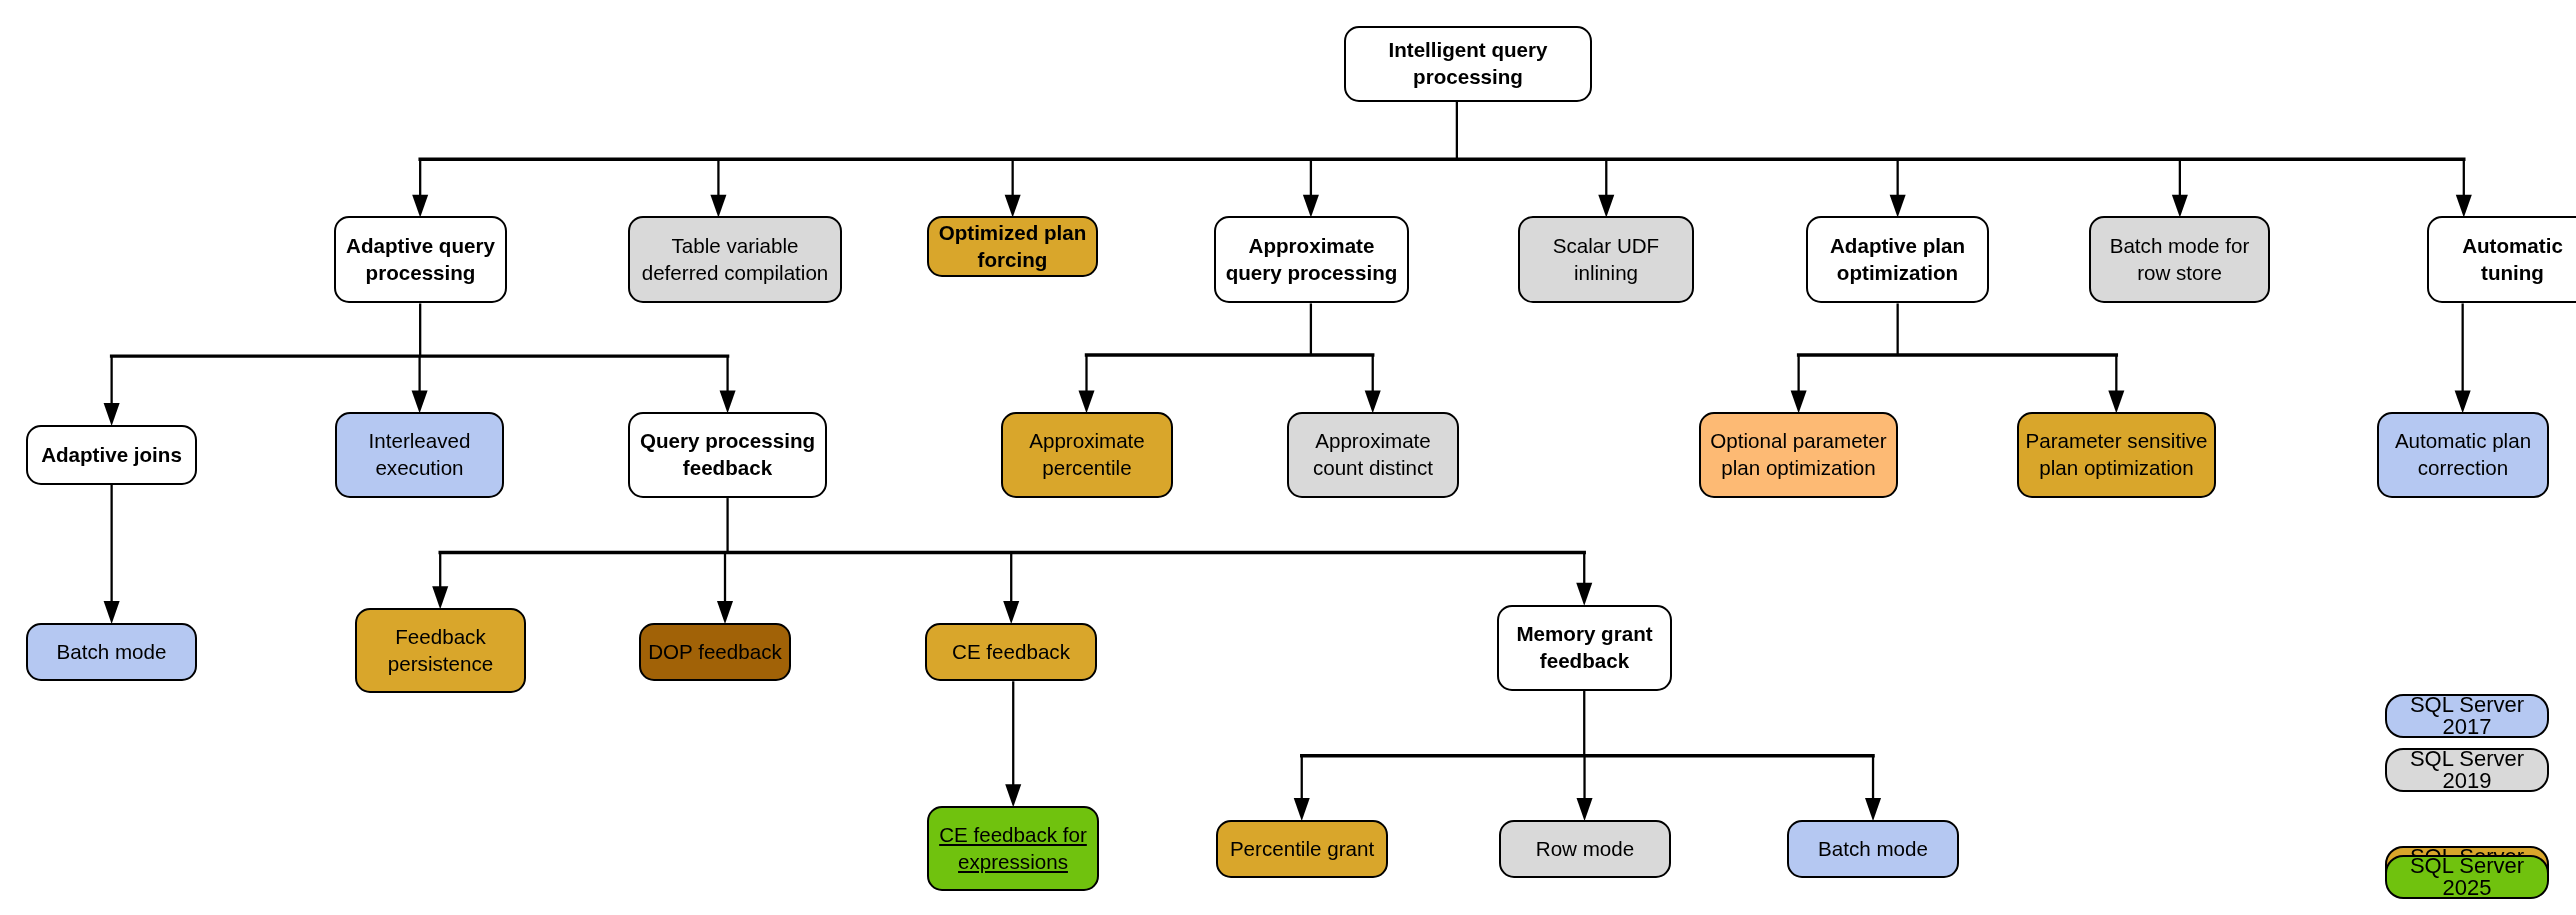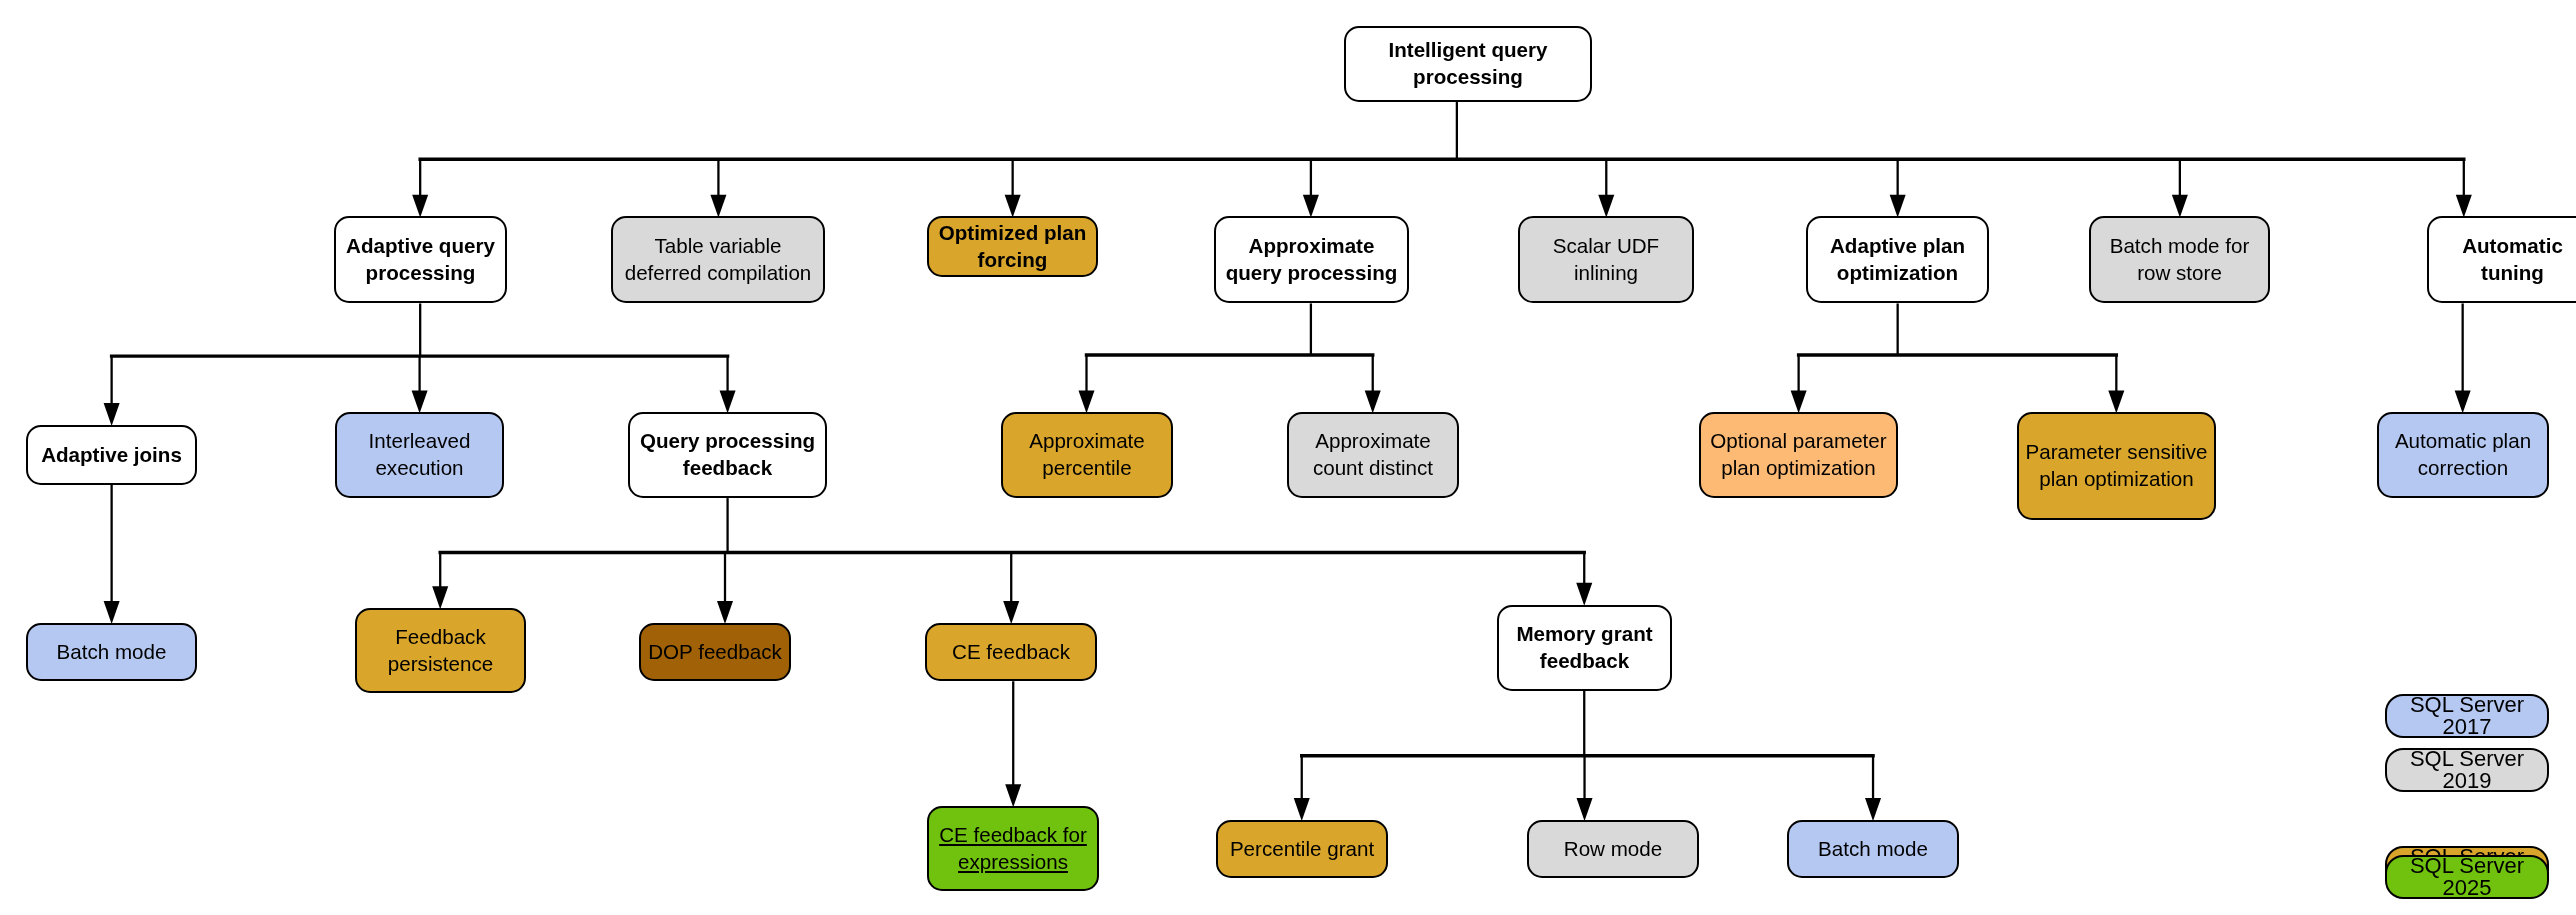--- a/index.html
+++ b/index.html
@@ -121,21 +121,21 @@
       <line x1="2768" y1="1320" x2="2768" y2="1398" stroke="#000000" stroke-width="4"></line>
       <polygon points="2754,1394 2782,1394 2768,1434" fill="#000000"></polygon>
       <line x1="3272" y1="1320" x2="3272" y2="1398" stroke="#000000" stroke-width="4"></line>
       <polygon points="3258,1394 3286,1394 3272,1434" fill="#000000"></polygon>
     </svg>
   <div id="nodes-layer">
       <div class="node bold" style="left: 1344px; top: 26px; width: 248px; height: 76px; background: rgb(255, 255, 255);">Intelligent query
 processing</div>
       <div class="node bold" style="left: 334px; top: 216px; width: 173px; height: 87px; background: rgb(255, 255, 255);">Adaptive query
 processing</div>
-      <div class="node" style="left: 611px; top: 216px; width: 214px; height: 87px; background: rgb(217, 217, 217);">Table variable
+      <div class="node" style="left: 628px; top: 216px; width: 214px; height: 87px; background: rgb(217, 217, 217);">Table variable
 deferred compilation</div>
       <div class="node" style="left: 927px; top: 216px; width: 171px; height: 61px; background: rgb(217, 166, 43); font-weight: bold;">Optimized plan
 forcing</div>
       <div class="node bold" style="left: 1214px; top: 216px; width: 195px; height: 87px; background: rgb(255, 255, 255);">Approximate
 query processing</div>
       <div class="node" style="left: 1518px; top: 216px; width: 176px; height: 87px; background: rgb(217, 217, 217);">Scalar UDF
 inlining</div>
       <div class="node bold" style="left: 1806px; top: 216px; width: 183px; height: 87px; background: rgb(255, 255, 255);">Adaptive plan
 optimization</div>
       <div class="node" style="left: 2089px; top: 216px; width: 181px; height: 87px; background: rgb(217, 217, 217);">Batch mode for
@@ -146,35 +146,35 @@
       <div class="node" style="left: 335px; top: 412px; width: 169px; height: 86px; background: rgb(181, 200, 242);">Interleaved
 execution</div>
       <div class="node bold" style="left: 628px; top: 412px; width: 199px; height: 86px; background: rgb(255, 255, 255);">Query processing
 feedback</div>
       <div class="node" style="left: 1001px; top: 412px; width: 172px; height: 86px; background: rgb(217, 166, 43);">Approximate
 percentile</div>
       <div class="node" style="left: 1287px; top: 412px; width: 172px; height: 86px; background: rgb(217, 217, 217);">Approximate
 count distinct</div>
       <div class="node" style="left: 1699px; top: 412px; width: 199px; height: 86px; background: #fdba74;">Optional parameter
 plan optimization</div>
-      <div class="node" style="left: 2017px; top: 412px; width: 199px; height: 108px; background: rgb(217, 166, 43);">Parameter sensitive
+      <div class="node" style="left: 2017px; top: 412px; width: 199px; height: 86px; background: rgb(217, 166, 43);">Parameter sensitive
 plan optimization</div>
       <div class="node" style="left: 2377px; top: 412px; width: 172px; height: 86px; background: rgb(181, 200, 242);">Automatic plan
 correction</div>
       <div class="node" style="left: 26px; top: 623px; width: 171px; height: 58px; background: rgb(181, 200, 242);">Batch mode</div>
       <div class="node" style="left: 355px; top: 608px; width: 171px; height: 85px; background: rgb(217, 166, 43);">Feedback
 persistence</div>
       <div class="node" style="left: 639px; top: 623px; width: 152px; height: 58px; background: #a16207;">DOP feedback</div>
       <div class="node" style="left: 925px; top: 623px; width: 172px; height: 58px; background: rgb(217, 166, 43);">CE feedback</div>
       <div class="node bold" style="left: 1497px; top: 605px; width: 175px; height: 86px; background: rgb(255, 255, 255);">Memory grant
 feedback</div>
       <div class="node" style="left: 927px; top: 806px; width: 172px; height: 85px; background: rgb(112, 194, 14); text-decoration: underline;">CE feedback for
 expressions</div>
       <div class="node" style="left: 1216px; top: 820px; width: 172px; height: 58px; background: rgb(217, 166, 43);">Percentile grant</div>
-      <div class="node" style="left: 1499px; top: 820px; width: 172px; height: 58px; background: rgb(217, 217, 217); margin-left: 28px;">Row mode</div>
+      <div class="node" style="left: 1499px; top: 820px; width: 172px; height: 58px; background: rgb(217, 217, 217);">Row mode</div>
       <div class="node" style="left: 1787px; top: 820px; width: 172px; height: 58px; background: rgb(181, 200, 242);">Batch mode</div>
     </div>
   <div id="legend-layer">
       <div class="pill" style="left: 2385px; top: 694px; width: 164px; height: 44px; background: rgb(181, 200, 242);">SQL Server 2017</div>
       <div class="pill" style="left: 2385px; top: 748px; width: 164px; height: 44px; background: rgb(217, 217, 217);">SQL Server 2019</div>
       <div class="pill" style="left: 2385px; top: 846px; width: 164px; height: 44px; background: rgb(217, 166, 43);">SQL Server 2022</div>
       <div class="pill" style="left: 2385px; top: 855px; width: 164px; height: 44px; background: rgb(112, 194, 14);">SQL Server 2025</div>
     </div>
 </div>
 

